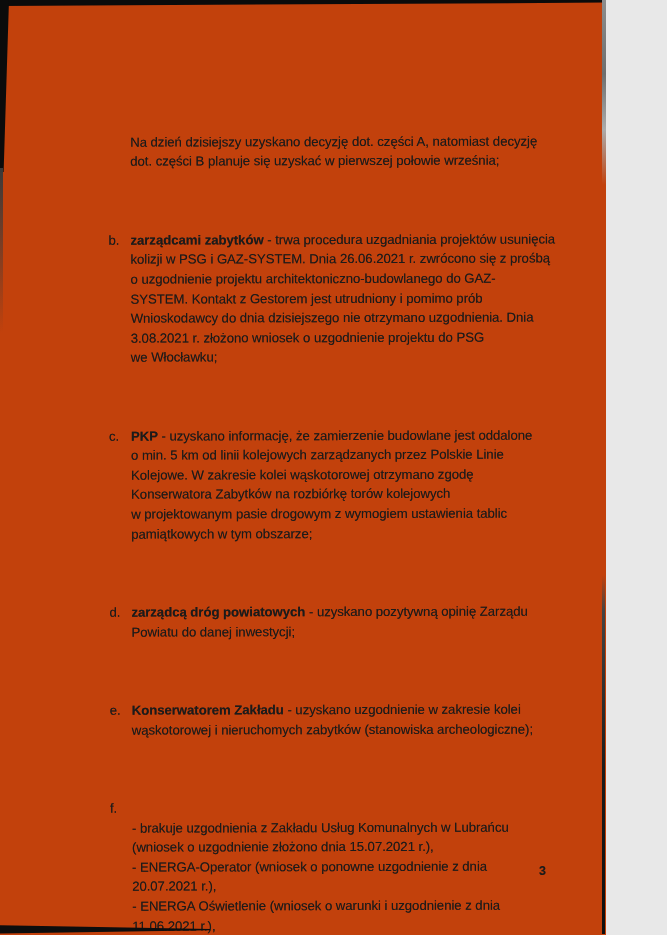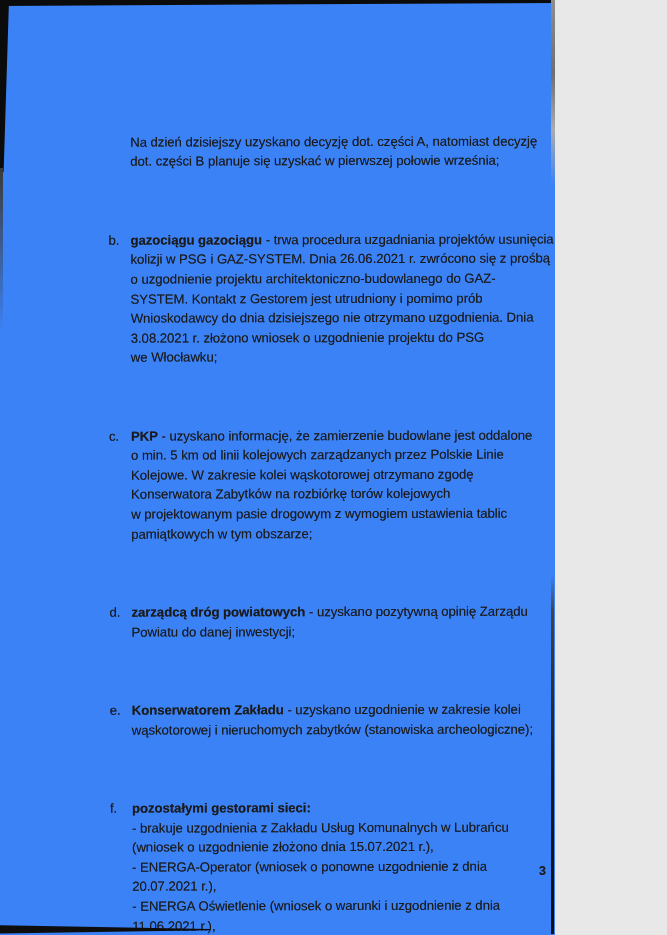--- a/index.html
+++ b/index.html
@@ -1,20 +1,20 @@
 <!DOCTYPE html>
 <html><head>
 <meta charset="utf-8">
 <style>
   html, body { margin: 0; padding: 0; background: #e8e8e8; }
   .page {
     position: relative;
-    width: 555px;
+    width: 606px;
     height: 935px;
-    background: #3b82f6;
+    background: #c2410c;
     overflow: hidden;
     font-family: "Liberation Sans", sans-serif;
     color: #1b1b1b;
   }
   
   .textblock {
     position: absolute;
     left: 0;
     top: 74px;
     width: 667px;
@@ -71,42 +71,42 @@
 </head>
 <body>
 
 <div class="page">
 
   <div class="textblock">
 
     <div class="cont-par"><span>Na dzień dzisiejszy uzyskano decyzję dot. części A, natomiast decyzję
 dot. części B planuje się uzyskać w pierwszej połowie września;</span></div>
 
-    <div class="li"><span class="mk">b.</span><div class="bd"><span class="lead">gazociągu gazociągu</span><span> - trwa procedura uzgadniania projektów usunięcia
+    <div class="li"><span class="mk">b.</span><div class="bd"><span class="lead">zarządcami zabytków</span><span> - trwa procedura uzgadniania projektów usunięcia
 kolizji w PSG i GAZ-SYSTEM. Dnia 26.06.2021 r. zwrócono się z prośbą
 o uzgodnienie projektu architektoniczno-budowlanego do GAZ-
 SYSTEM. Kontakt z Gestorem jest utrudniony i pomimo prób
 Wnioskodawcy do dnia dzisiejszego nie otrzymano uzgodnienia. Dnia
 3.08.2021 r. złożono wniosek o uzgodnienie projektu do PSG
 we Włocławku;</span></div></div>
 
     <div class="li"><span class="mk">c.</span><div class="bd"><span class="lead">PKP</span><span> - uzyskano informację, że zamierzenie budowlane jest oddalone
 o min. 5 km od linii kolejowych zarządzanych przez Polskie Linie
 Kolejowe. W zakresie kolei wąskotorowej otrzymano zgodę
 Konserwatora Zabytków na rozbiórkę torów kolejowych
 w projektowanym pasie drogowym z wymogiem ustawienia tablic
 pamiątkowych w tym obszarze;</span></div></div>
 
     <div class="li"><span class="mk">d.</span><div class="bd"><span class="lead">zarządcą dróg powiatowych</span><span> - uzyskano pozytywną opinię Zarządu
 Powiatu do danej inwestycji;</span></div></div>
 
     <div class="li"><span class="mk">e.</span><div class="bd"><span class="lead">Konserwatorem Zakładu</span><span> - uzyskano uzgodnienie w zakresie kolei
 wąskotorowej i nieruchomych zabytków (stanowiska archeologiczne);</span></div></div>
 
-    <div class="li"><span class="mk">f.</span><div class="bd"><span class="lead">pozostałymi gestorami sieci:</span><span>
+    <div class="li"><span class="mk">f.</span><div class="bd"><span>
 - brakuje uzgodnienia z Zakładu Usług Komunalnych w Lubrańcu
 (wniosek o uzgodnienie złożono dnia 15.07.2021 r.),
 - ENERGA-Operator (wniosek o ponowne uzgodnienie z dnia
 20.07.2021 r.),
 - ENERGA Oświetlenie (wniosek o warunki i uzgodnienie z dnia
 11.06.2021 r.),
 - Orange Polska (wniosek o uzgodnienie z dnia 10.06.2021 r.) - obecnie
 trwa procedura uzgadniania projektów z danymi gestorami.</span></div></div>
 
     

